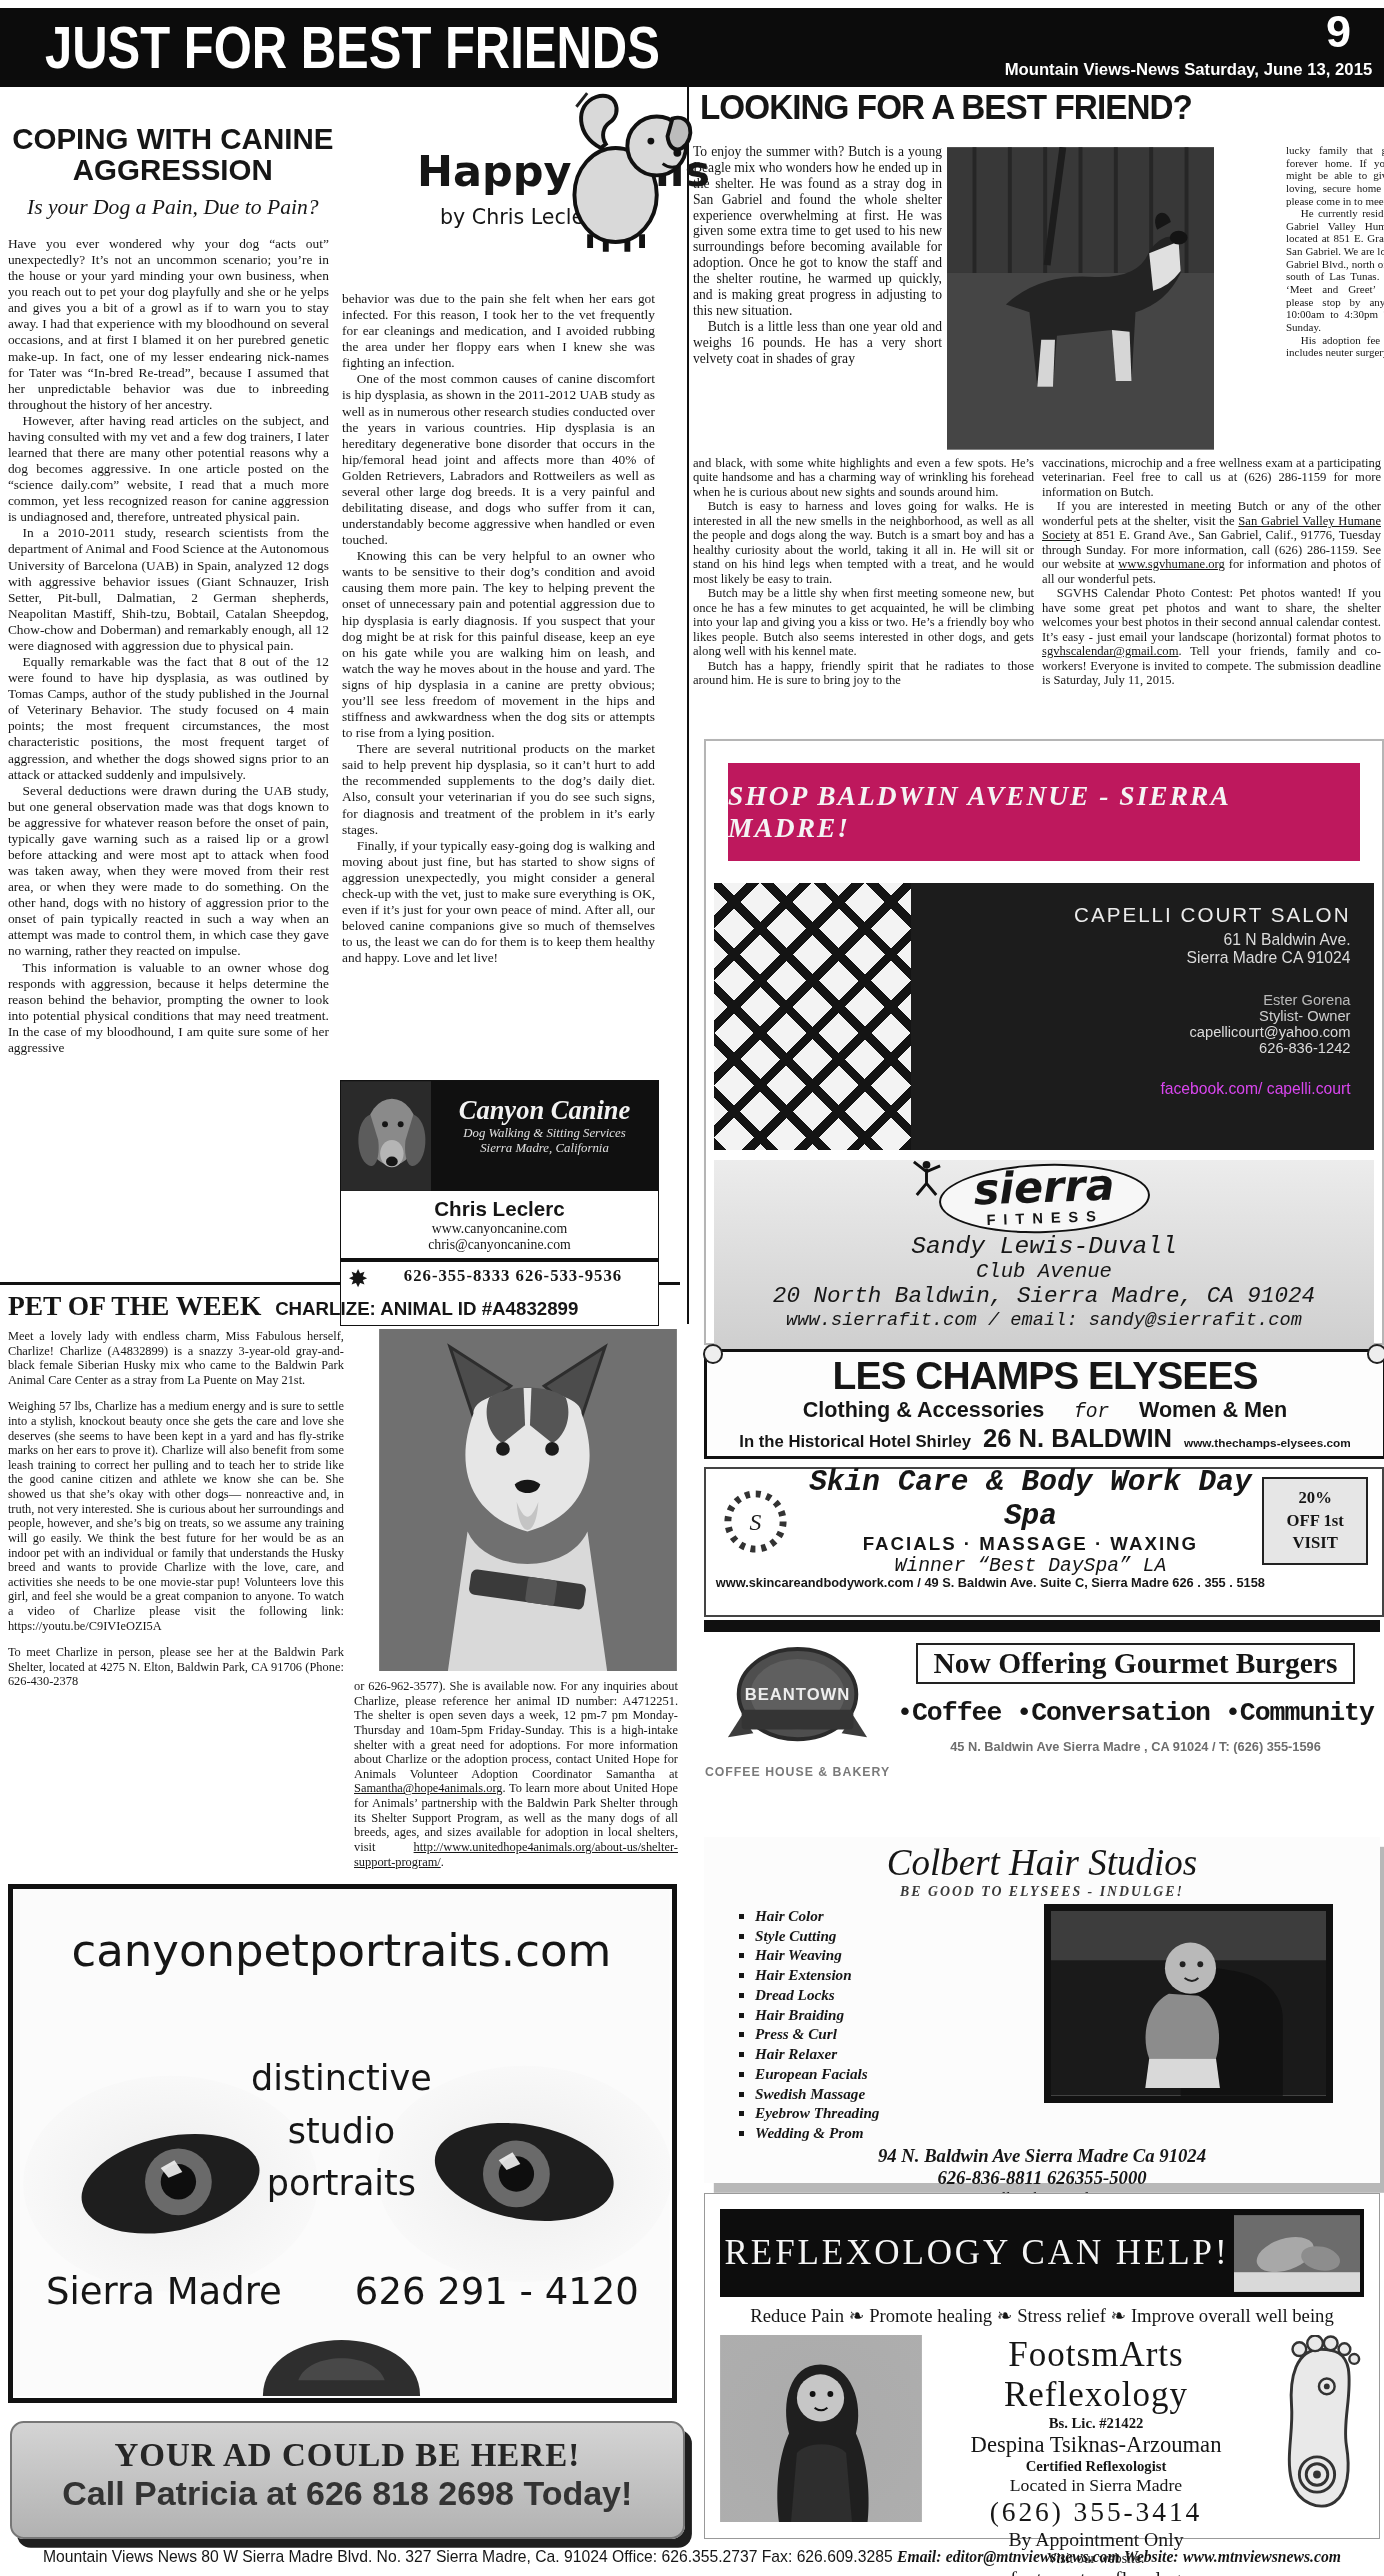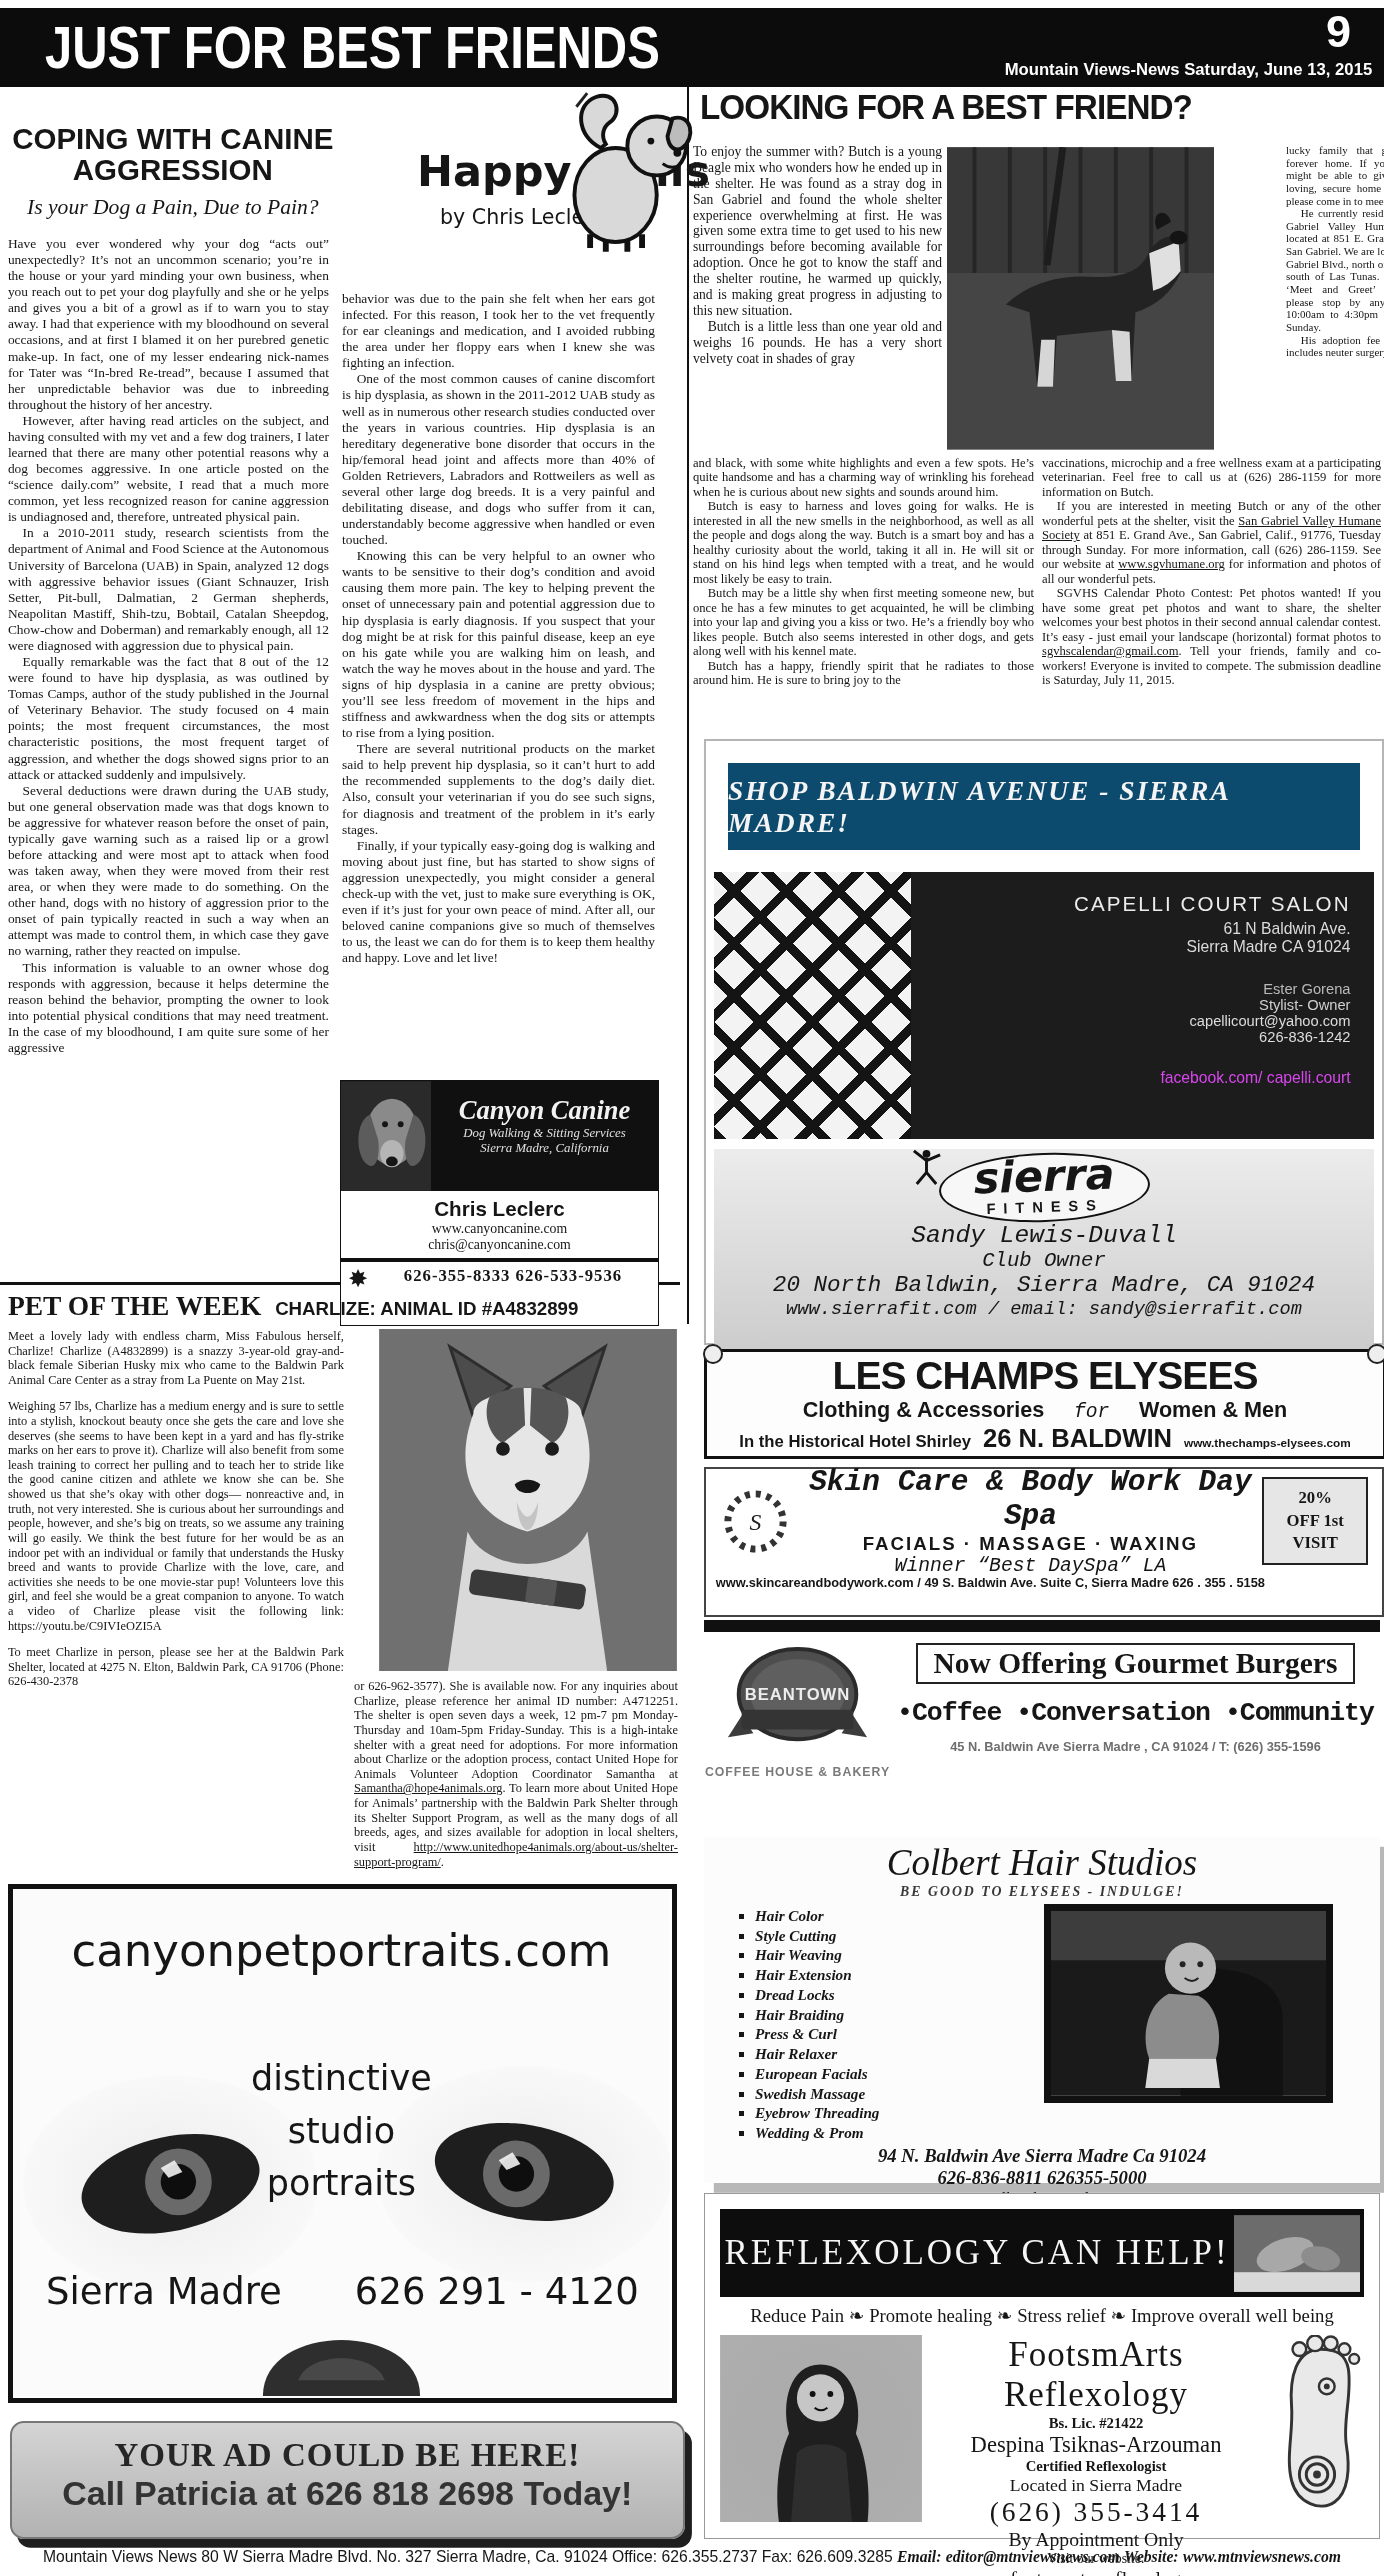--- a/index.html
+++ b/index.html
@@ -38,21 +38,21 @@
   .cc-phones{font-size:16.7px;font-weight:bold;text-align:center;letter-spacing:1px;}
   
   .pet-h1{font-size:27.5px;font-weight:bold;}
   .pet-h2{font-size:18.7px;font-weight:bold;font-family:"Liberation Sans",sans-serif;}
   
   .bf-title{left:700px;top:87px;width:682px;font-size:35px;font-weight:bold;white-space:nowrap;
             transform:scaleX(.95);transform-origin:left top;font-family:"Liberation Sans",sans-serif;letter-spacing:-1px;}
   
   .shopframe{left:704px;top:739px;width:676px;height:602px;background:#fff;border:2px solid #b5b5b5;
              box-shadow:2.9px 2.9px 3.9px #cfcfcf;}
-  .shopbanner{margin:22px;height:87px;background:#0c4a6e;color:#f4f4f4;display:flex;align-items:center;
+  .shopbanner{margin:22px;height:98px;background:#be185d;color:#f4f4f4;display:flex;align-items:center;
               justify-content:center;font-size:27.5px;font-weight:bold;font-style:italic;letter-spacing:2px;}
   .capelli{margin:0 7.9px;height:267px;display:flex;}
   .cap-pattern{width:197px;background-color:#f3f3f3;
      background-image:repeating-linear-gradient(45deg,#141414 0 8.8px,transparent 8.8px 37px),
                       repeating-linear-gradient(-45deg,#141414 0 8.8px,transparent 8.8px 37px);}
   .cap-right{flex:1;background:#1c1c1c;color:#dcdcdc;text-align:right;padding:19.7px 23.6px 0 0;
              font-family:"Liberation Sans",sans-serif;}
   .sierrabox{margin:9.8px 7.9px 7.9px;height:218px;background:linear-gradient(#ececec,#cacaca);text-align:center;}
   .sierra-logo{display:inline-block;border:2.9px solid #111;border-radius:50%;padding:0 33px 3.9px;
                transform:rotate(-2deg);background:#f7f7f7;margin-top:3.9px;}
@@ -302,21 +302,21 @@
         <svg width="35" height="39" viewBox="0 0 36 40" style="position:absolute;left:-29.5px;top:-2px;">
           <circle cx="18" cy="7" r="4" fill="#111"></circle>
           <path d="M18 11 L18 26 M18 14 L5 4 M18 14 L32 8 M18 26 L8 38 M18 26 L28 38" stroke="#111" stroke-width="3" fill="none"></path>
         </svg>
         <span class="sierra-logo">
           <span class="sierra-word">sierra</span><br>
           <span class="sierra-fit">FITNESS</span>
         </span>
       </div>
       <div class="script" style="font-size:24.6px;">Sandy Lewis-Duvall</div>
-      <div class="script" style="font-size:20.6px;">Club Owner</div>
+      <div class="script" style="font-size:20.6px;">Club Avenue</div>
       <div class="script" style="font-size:22.6px;">20 North Baldwin, Sierra Madre, CA 91024</div>
       <div class="script" style="font-size:18.7px;">www.sierrafit.com / email: sandy@sierrafit.com</div>
     </div>
   </div>
 
   <div class="abs champs">
     <div class="sans center" style="font-size:39px;font-weight:bold;letter-spacing:-1px;line-height:1;margin-top:3.9px;">LES CHAMPS ELYSEES</div>
     <div class="center" style="margin-top:2px;">
       <span class="sans" style="font-size:21.6px;font-weight:bold;">Clothing &amp; Accessories</span>
       <span class="script" style="font-size:19.7px;margin:0 25.6px;">for</span>

